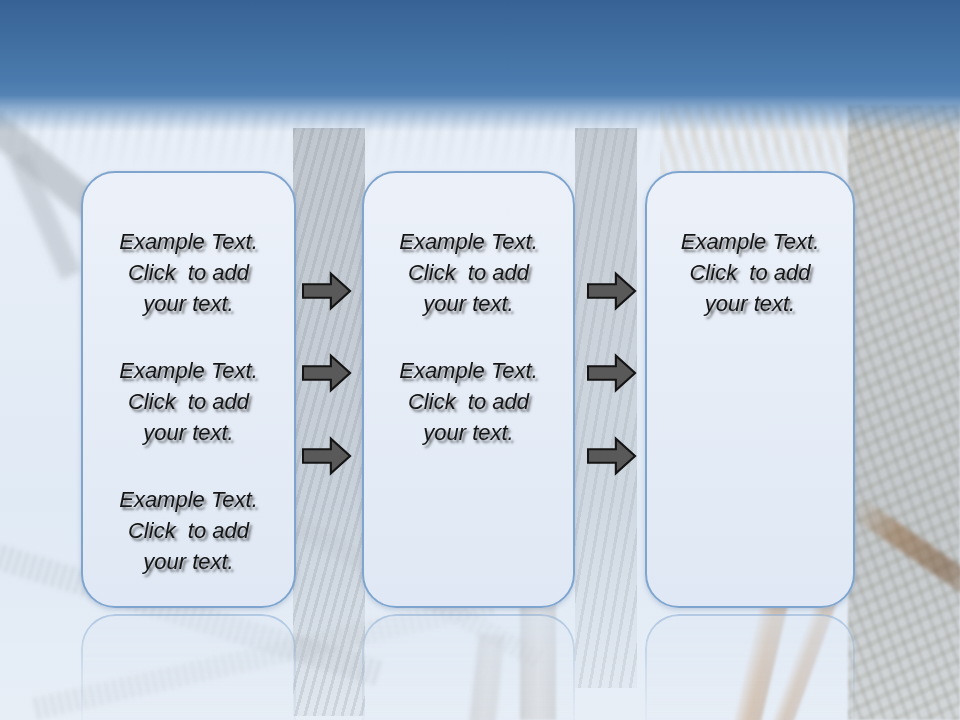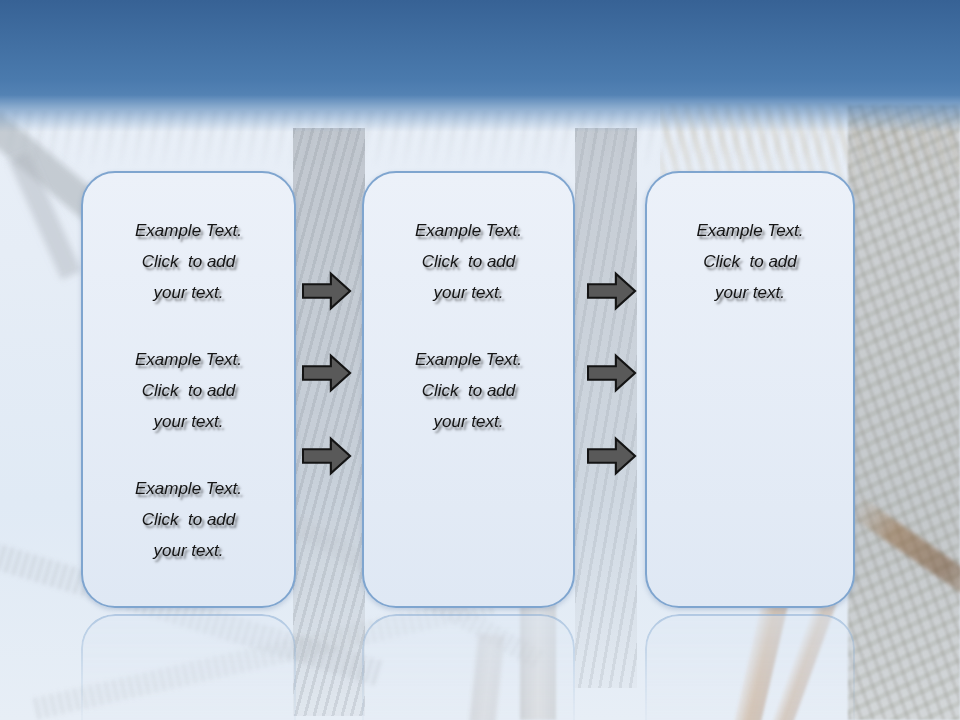--- a/index.html
+++ b/index.html
@@ -29,22 +29,22 @@
     position:absolute;top:171px;height:437px;box-sizing:border-box;z-index:5;
     border:2.5px solid var(--box-border,#7fa5cf);border-radius:34px;
     background:linear-gradient(180deg,var(--box-fill-top,#ecf1f9) 0%,var(--box-fill-bottom,#dfe8f4) 100%);
     box-shadow:0 2px 5px rgba(90,120,160,0.28);
     padding:38px 8px 0;
   }
   #box1{left:81px;width:215px;}
   #box2{left:362px;width:213px;}
   #box3{left:645px;width:210px;}
   .pbox p{
-    margin:4px 0 36px;text-align:center;font-style:italic;
-    font-size:17px;line-height:31px;color:var(--body-text,#151515);
+    margin:15px 0 36px;text-align:center;font-style:italic;
+    font-size:22px;line-height:31px;color:var(--body-text,#151515);
     white-space:pre-wrap;
     text-shadow:2.5px 2.5px 2.5px rgba(0,0,0,0.5);
   }
 
   
   .reflection{
     position:absolute;top:614px;height:437px;box-sizing:border-box;z-index:3;
     border:2.5px solid rgba(127,165,207,0.6);border-radius:34px;
     background:rgba(223,232,244,0.55);
     -webkit-mask-image:linear-gradient(to bottom,rgba(0,0,0,0.8) 0%,rgba(0,0,0,0.3) 14%,rgba(0,0,0,0.12) 22%,transparent 32%);

